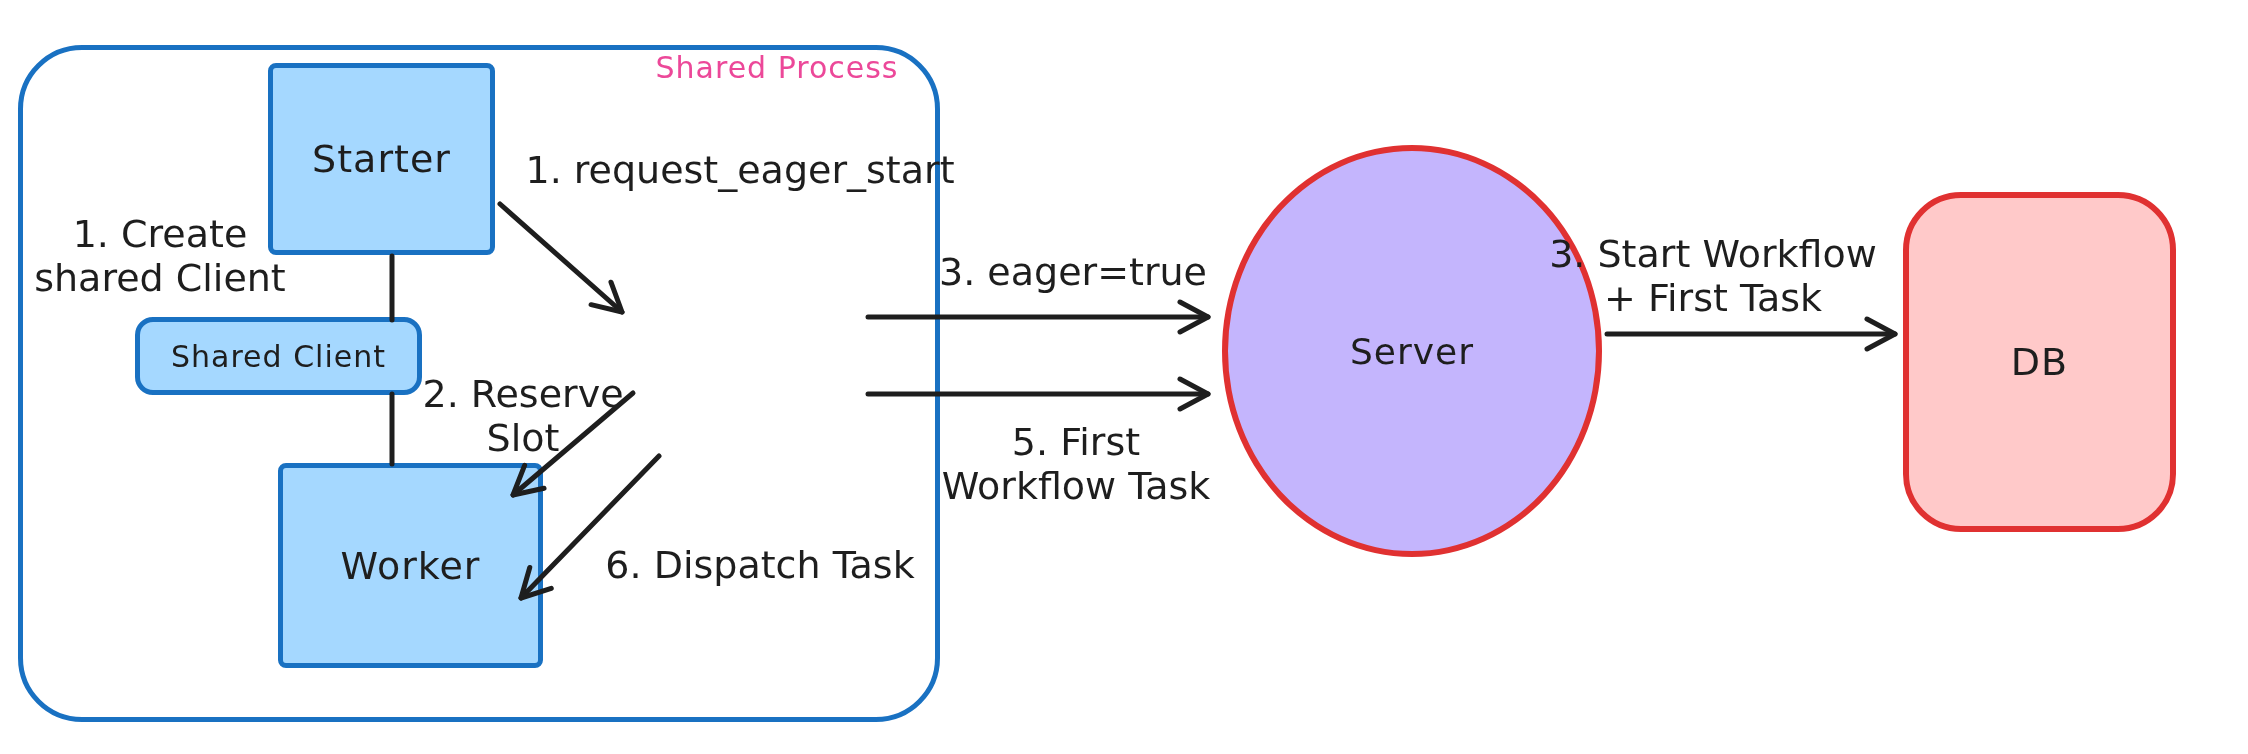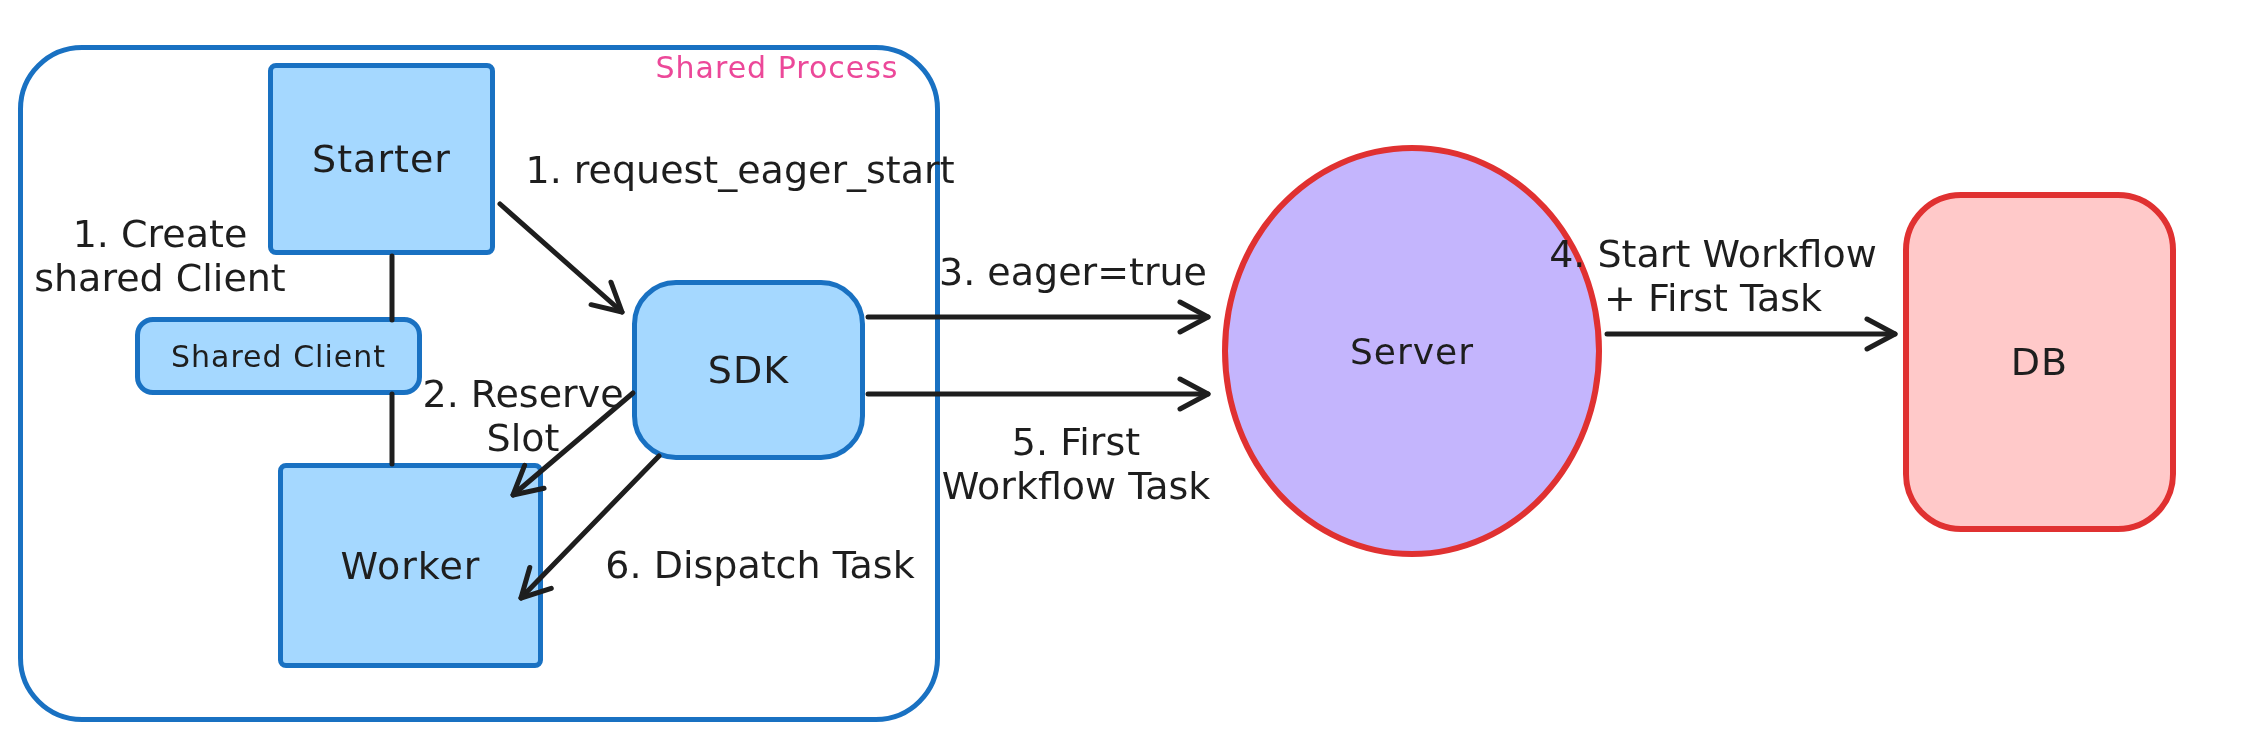--- a/index.html
+++ b/index.html
@@ -107,23 +107,20 @@
 
   <div class="node node-starter">
     <span>Starter</span>
   </div>
   <div class="node node-shared-client">
     <span>Shared Client</span>
   </div>
   <div class="node node-worker">
     <span>Worker</span>
   </div>
-  <div class="node node-sdk">
-    <span>SDK</span>
-  </div>
 
   <div class="node node-server">
     <span>Server</span>
   </div>
   <div class="node node-db">
     <span>DB</span>
   </div>
 
   <div class="note note-create">
     <div>1. Create</div>
@@ -133,21 +130,21 @@
     <div>1. request_eager_start</div>
   </div>
   <div class="note note-reserve">
     <div>2. Reserve</div>
     <div>Slot</div>
   </div>
   <div class="note note-eager">
     <div>3. eager=true</div>
   </div>
   <div class="note note-start-wf">
-    <div>4. Start Workflow</div>
+    <div>3. Start Workflow</div>
     <div>+ First Task</div>
   </div>
   <div class="note note-first-wt">
     <div>5. First</div>
     <div>Workflow Task</div>
   </div>
   <div class="note note-dispatch">
     <div>6. Dispatch Task</div>
   </div>
 

